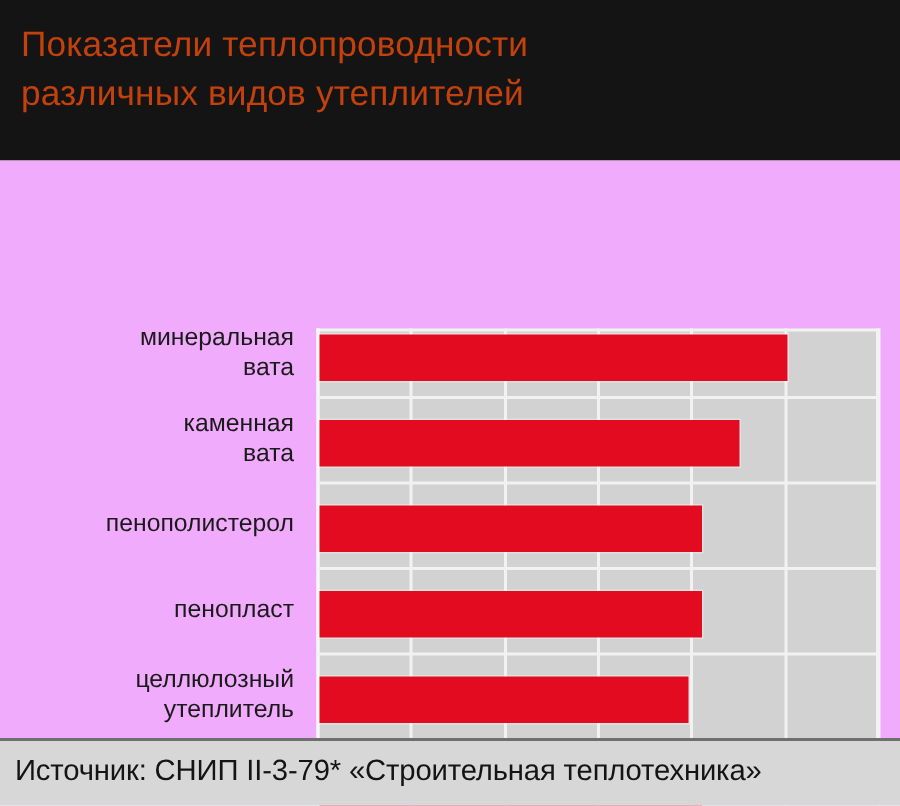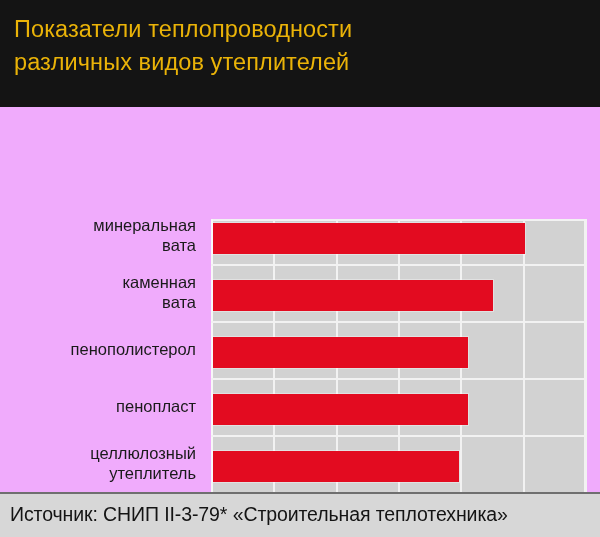--- a/index.html
+++ b/index.html
@@ -27,21 +27,21 @@
     width: 600px;
     height: 107px;
     background: #141414;
     box-sizing: border-box;
   }
   .header-title {
     position: absolute;
     left: 14px;
     top: 13px;
     width: 560px;
-    color: #eab308;
+    color: #c2410c;
     font-size: 23.5px;
     line-height: 33px;
     letter-spacing: 0.1px;
     white-space: pre-line;
     font-family: "Liberation Sans", sans-serif;
   }
 
   
   .chart-panel {
     position: absolute;

